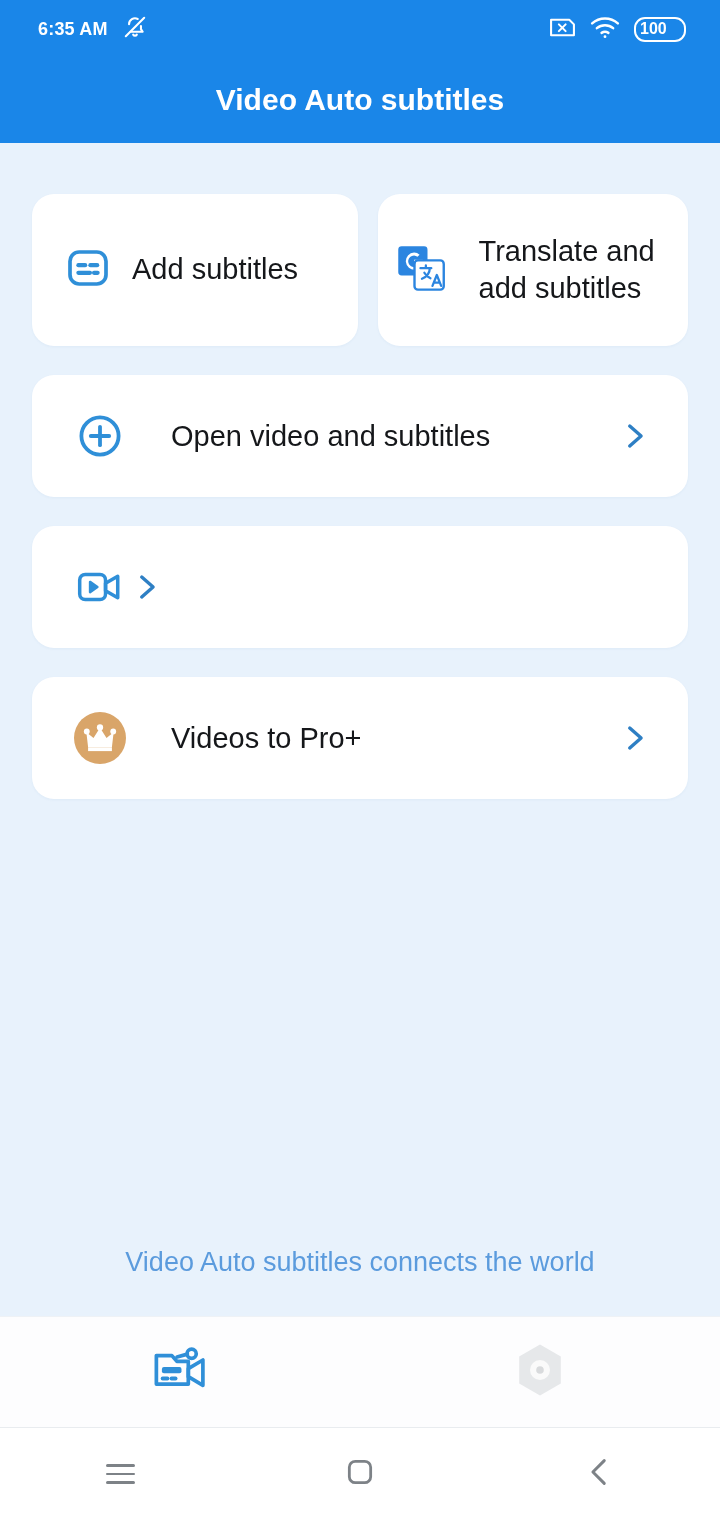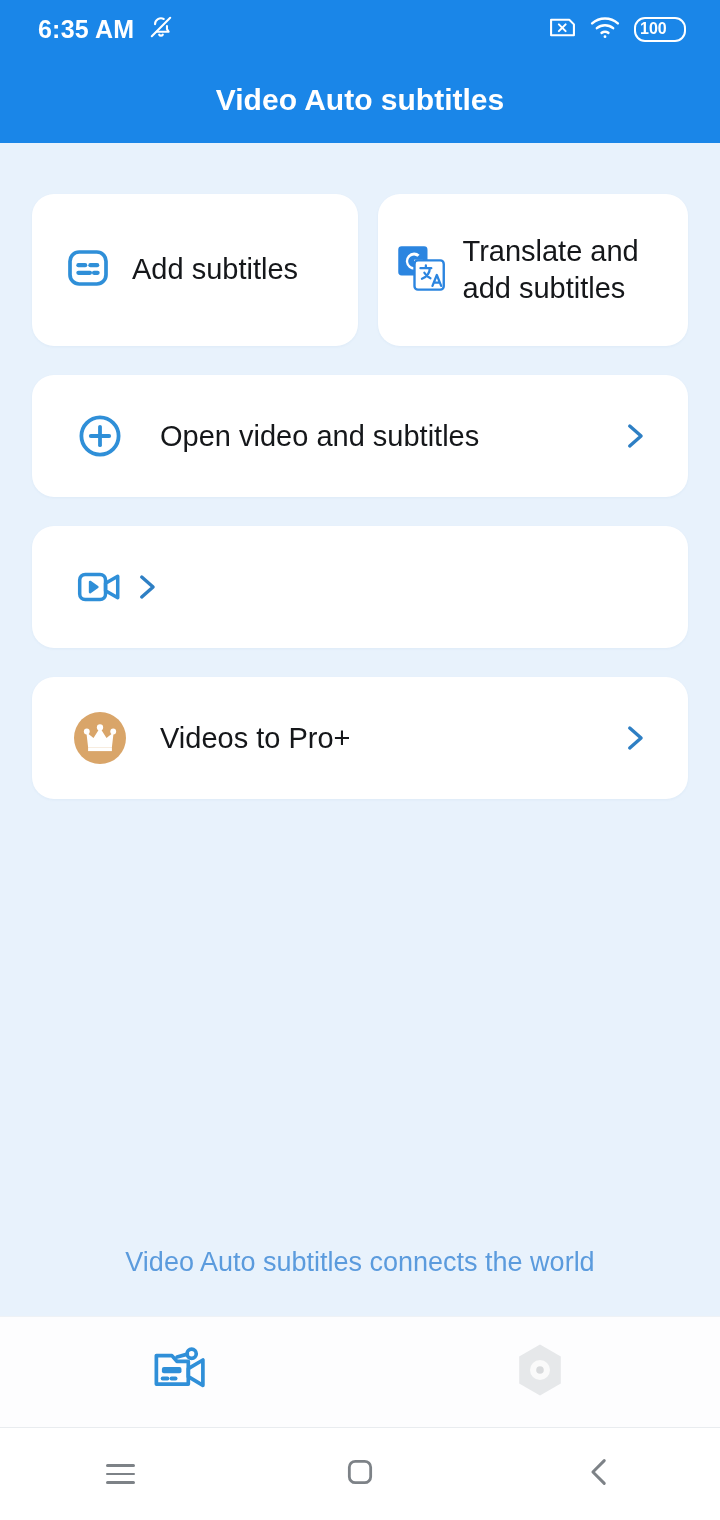--- a/index.html
+++ b/index.html
@@ -42,21 +42,21 @@
   }
 
   .status-left {
     display: flex;
     align-items: center;
     gap: 14px;
   }
 
   .status-time {
     color: #ffffff;
-    font-size: 25px;
+    font-size: 18px;
     font-weight: bold;
     letter-spacing: 0.2px;
   }
 
   .status-right {
     display: flex;
     align-items: center;
     gap: 14px;
   }
 
@@ -109,21 +109,21 @@
     flex: 1 1 0;
     height: 152px;
     display: flex;
     align-items: center;
     padding-left: 32px;
     gap: 20px;
   }
 
   .card-half.translate {
     padding-left: 17px;
-    gap: 16px;
+    gap: 32px;
   }
 
   .card-label {
     font-size: 29px;
     color: #15171a;
     line-height: 1.28;
   }
 
   .card-row {
     height: 122px;
@@ -137,21 +137,21 @@
     flex: 0 0 auto;
     display: flex;
     align-items: center;
     justify-content: center;
     width: 52px;
   }
 
   .card-row .row-label {
     font-size: 29px;
     color: #15171a;
-    margin-left: 34px;
+    margin-left: 45px;
     flex: 1 1 auto;
   }
 
   .chevron {
     flex: 0 0 auto;
     display: flex;
     align-items: center;
     justify-content: center;
     width: 40px;
   }

